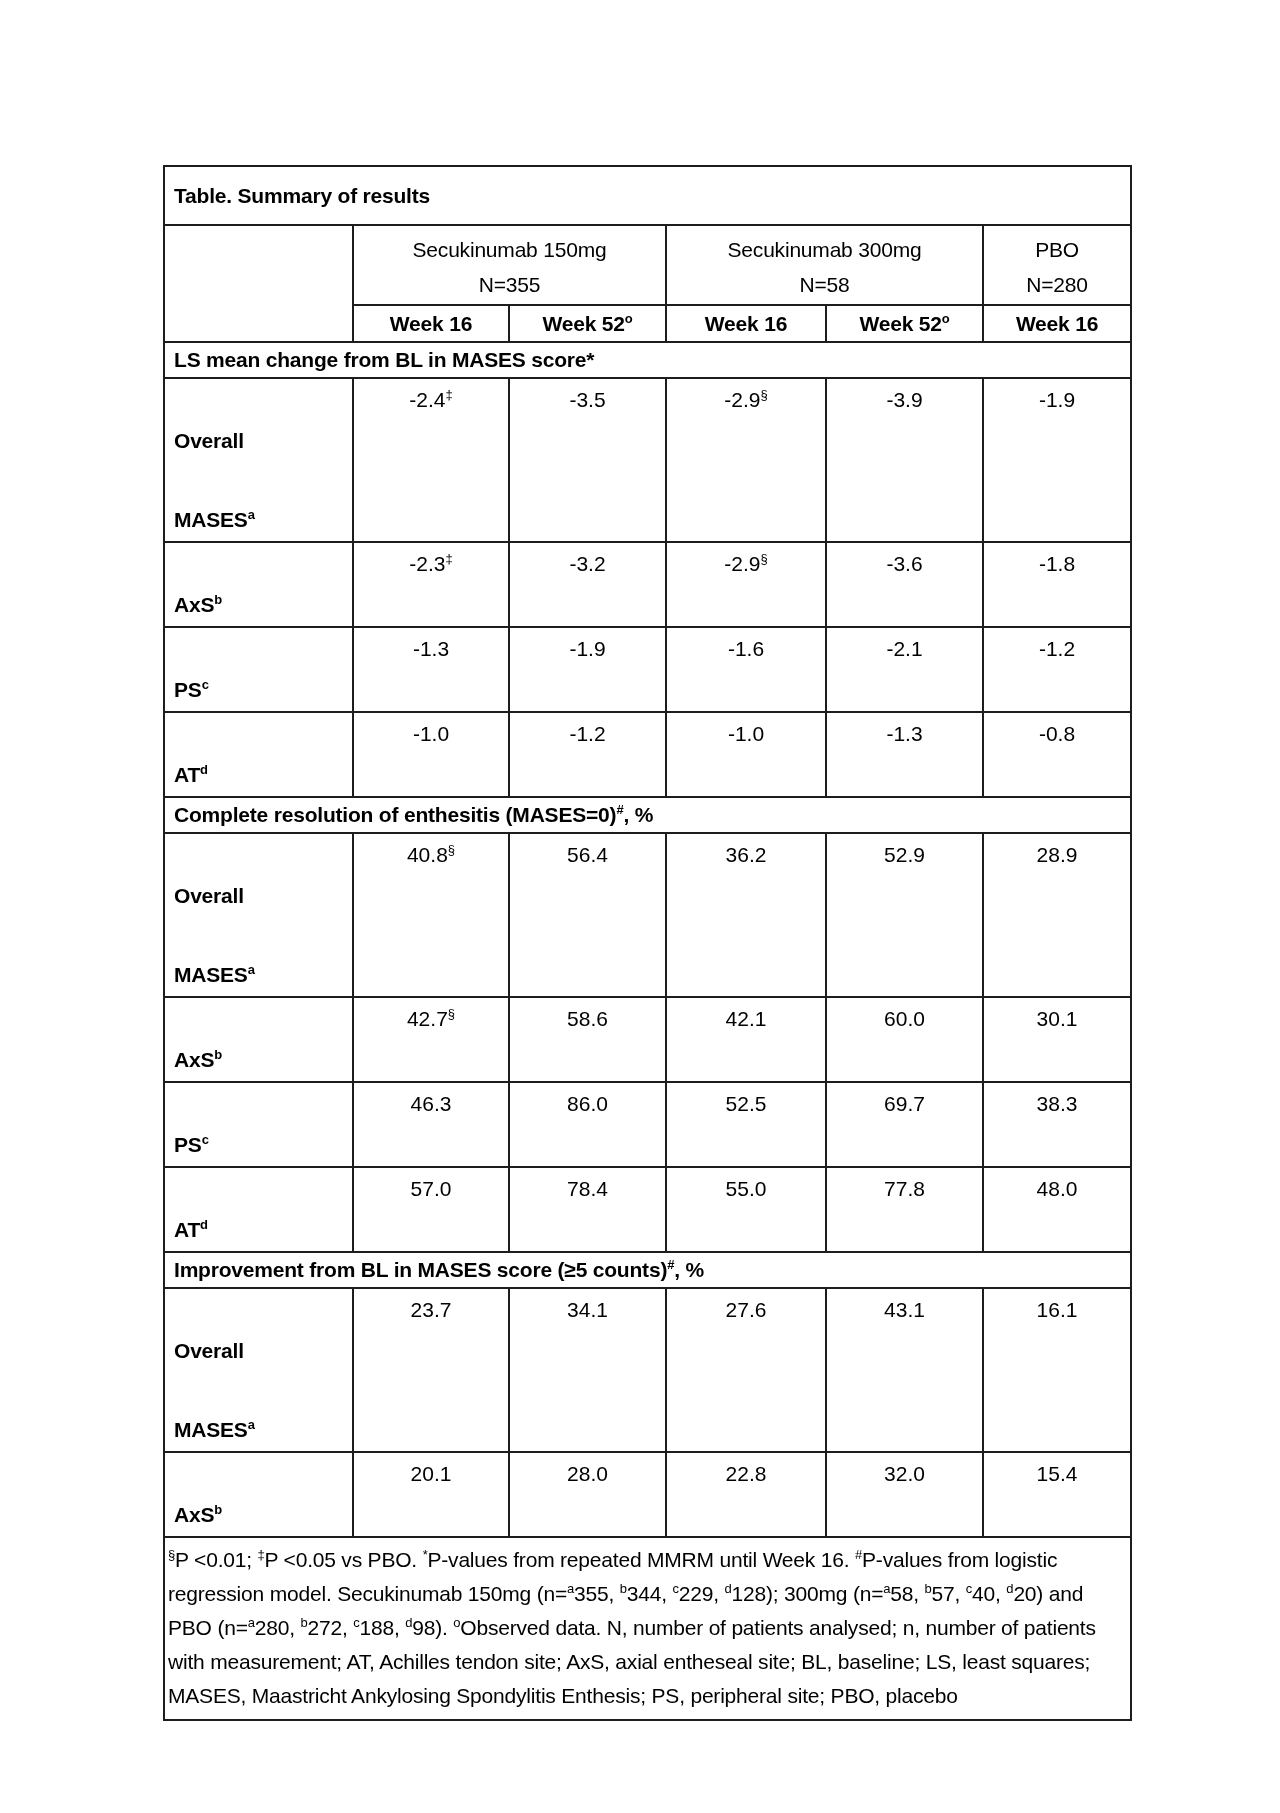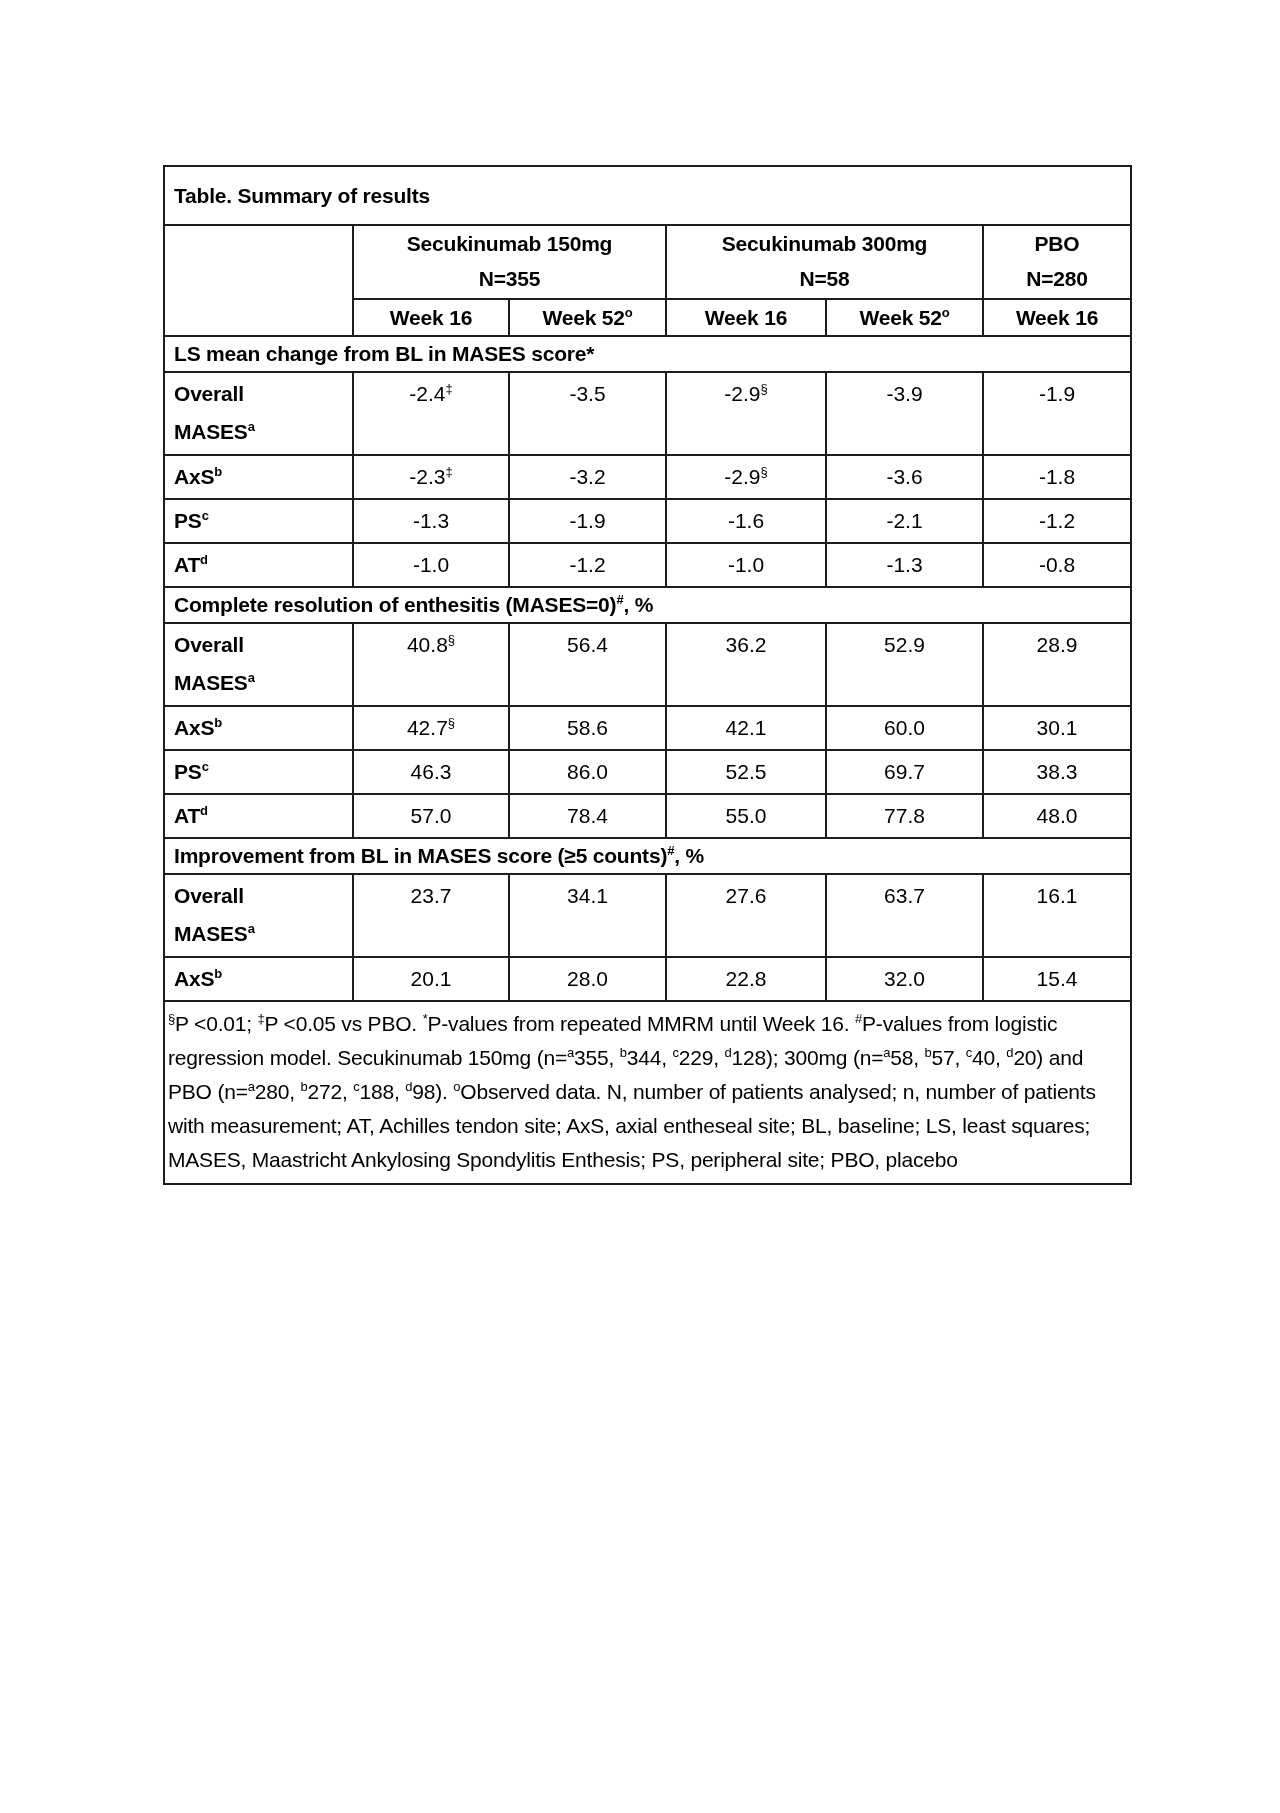--- a/index.html
+++ b/index.html
@@ -18,37 +18,37 @@
     border:2px solid #1d1d1d;
     vertical-align:top;
     overflow:hidden;
   }
   td.title{
     font-weight:bold;font-size:21px;letter-spacing:-0.2px;
     padding:15px 9px;height:27px;line-height:27px;
   }
   td.stub{background:#ffffff;}
   td.group{
-    text-align:center;font-weight:bold;font-size:21px;letter-spacing:-0.2px;
-    padding-top:0;height:71px;
+    text-align:center;font-weight:normal;font-size:21px;letter-spacing:-0.2px;
+    padding-top:6px;height:71px;
   }
   td.group div{line-height:35px;}
   td.week{
     text-align:center;font-weight:bold;font-size:21px;letter-spacing:-0.2px;
     padding:3px 0;height:29px;line-height:29px;
   }
   td.section{
     font-weight:bold;font-size:21px;letter-spacing:-0.2px;
     padding:3px 9px;height:28px;line-height:28px;margin-top:23px;
   }
   td.label{
     font-weight:bold;font-size:21px;letter-spacing:-0.2px;
     padding:2px 9px;
   }
-  td.label div{line-height:38px;}
+  td.label div{line-height:38px;margin-top:41px;}
   td.val{
     text-align:center;font-size:21px;
     padding-top:4px;line-height:33px;height:33px;
   }
   tr.std td.label, tr.std td.val{height:33px;}
   tr.tall td{height:76px;}
   td.footnote{
     font-weight:normal;font-size:21px;letter-spacing:-0.2px;
     line-height:34px;padding:5px 10px 6px 3px;
   }
@@ -187,21 +187,21 @@
           <td class="section" colspan="6">Improvement from BL in MASES score (≥5 counts)<sup>#</sup>, %</td>
         </tr>
         <tr class="tall">
           <td class="label">
             <div>Overall</div>
             <div>MASES<sup>a</sup></div>
           </td>
           <td class="val">23.7</td>
           <td class="val">34.1</td>
           <td class="val">27.6</td>
-          <td class="val">63.7</td>
+          <td class="val">43.1</td>
           <td class="val">16.1</td>
         </tr>
         <tr class="std">
           <td class="label">
             <div>AxS<sup>b</sup></div>
           </td>
           <td class="val">20.1</td>
           <td class="val">28.0</td>
           <td class="val">22.8</td>
           <td class="val">32.0</td>

